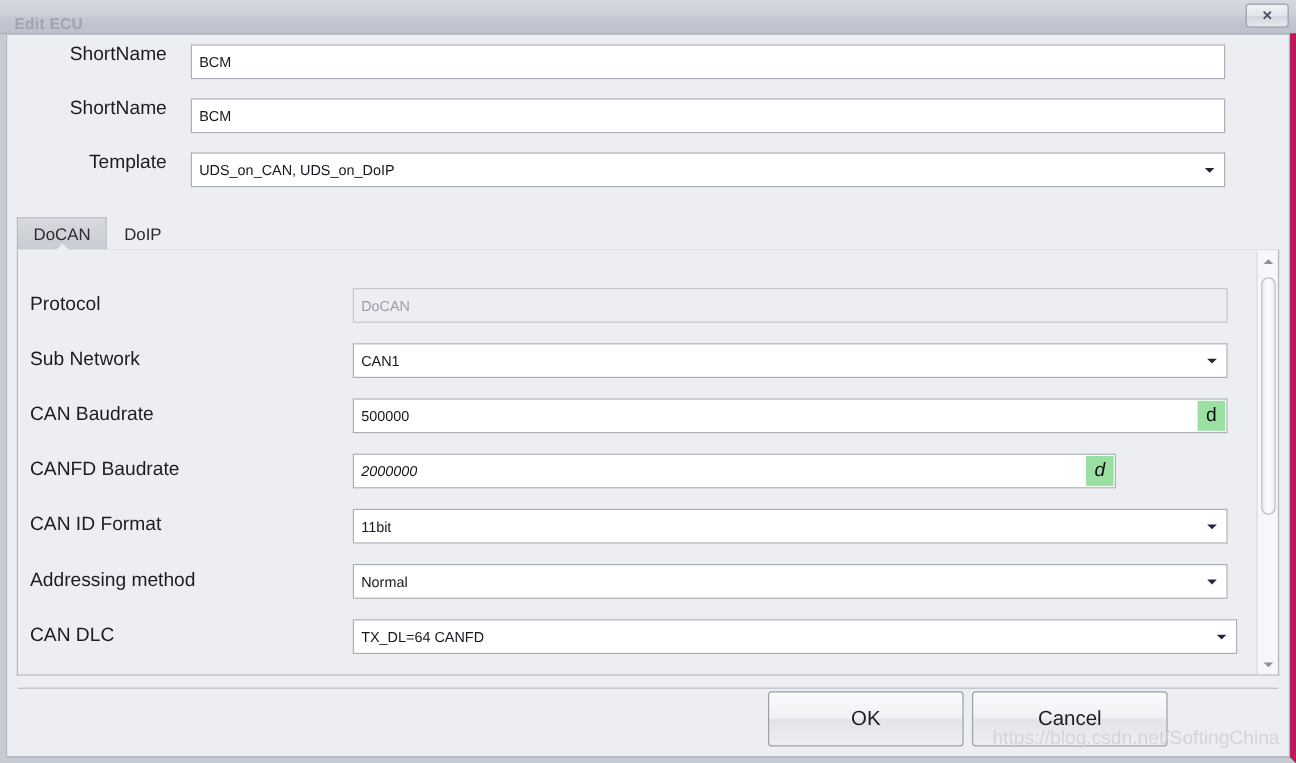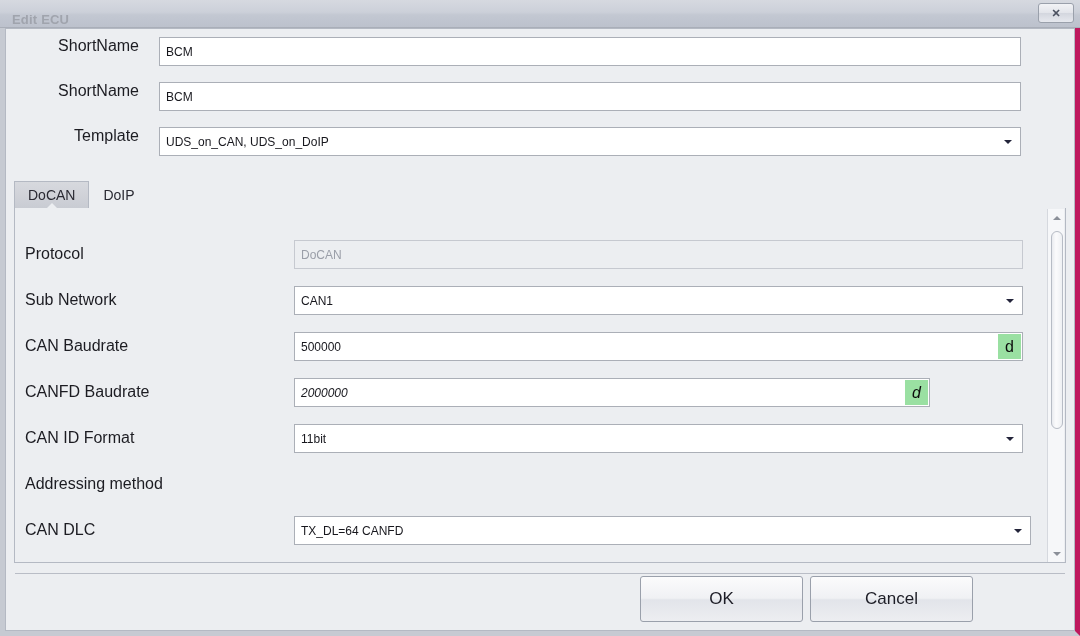--- a/index.html
+++ b/index.html
@@ -413,20 +413,24 @@
           <div class="row">
             <div class="row-label">CAN ID Format</div>
             <div class="field" id="rowfield-4">
               <span class="val">11bit</span>
               <span class="caret"></span>
             </div>
           </div>
 
           <div class="row">
             <div class="row-label">Addressing method</div>
+            <div class="field" id="rowfield-5">
+              <span class="val">Normal</span>
+              <span class="caret"></span>
+            </div>
           </div>
 
           <div class="row">
             <div class="row-label">CAN DLC</div>
             <div class="field" id="rowfield-6">
               <span class="val">TX_DL=64 CANFD</span>
               <span class="caret"></span>
             </div>
           </div>
 
@@ -445,14 +449,15 @@
       </div>
 
       <div class="separator"></div>
 
       <div class="btn" id="btn-ok">OK</div>
       <div class="btn" id="btn-cancel">Cancel</div>
 
     </div>
   </div>
 
+  <div class="watermark">https://blog.csdn.net/SoftingChina</div>
 
 </div>
 
 </body></html>

